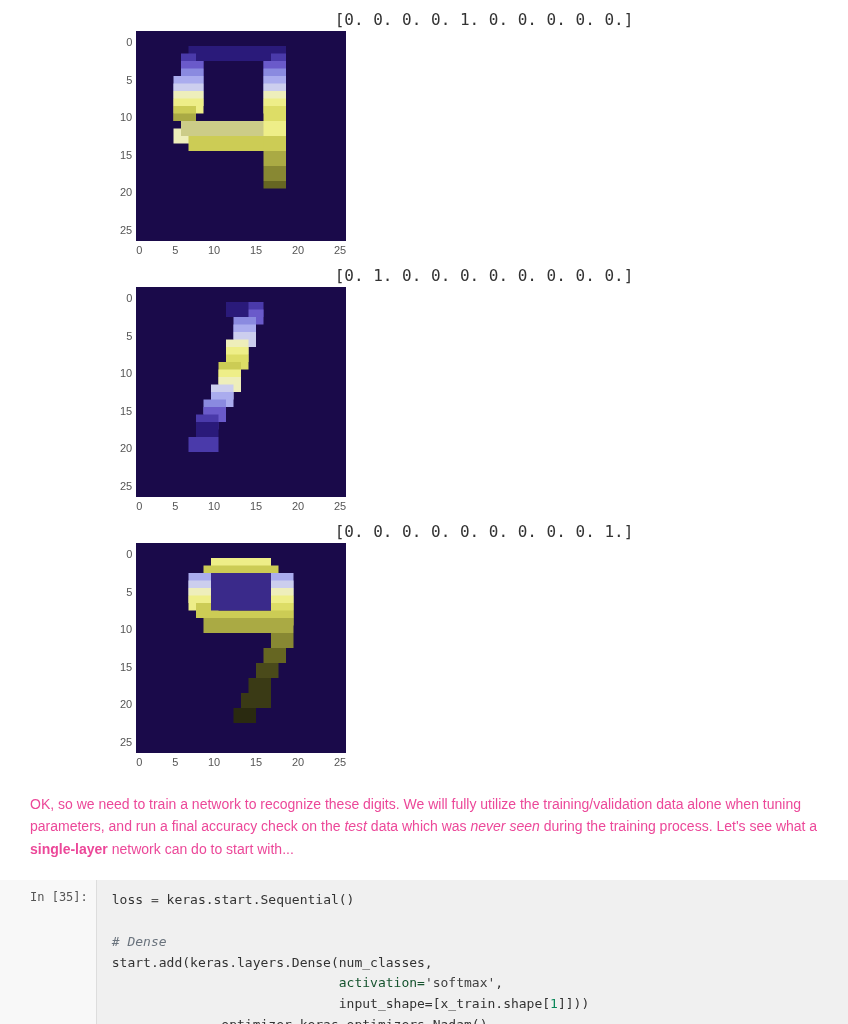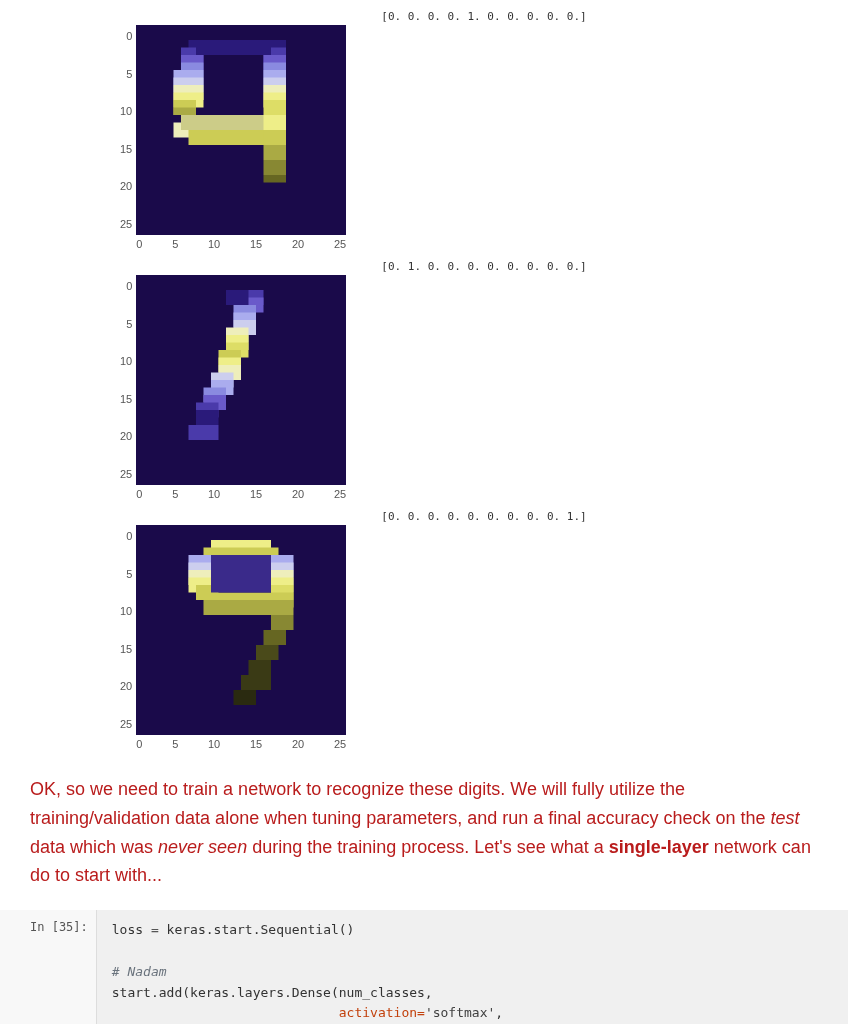--- a/index.html
+++ b/index.html
@@ -20,21 +20,21 @@
     .image-section {
       display: flex;
       flex-direction: column;
       align-items: flex-start;
       margin-bottom: 10px;
       padding-left: 120px;
     }
 
     .image-title {
       font-family: monospace;
-      font-size: 11px;
+      font-size: 16px;
       color: #333;
       margin-bottom: 2px;
       align-self: center;
     }
 
     .plot-wrapper {
       display: flex;
       align-items: flex-start;
     }
 
@@ -75,23 +75,23 @@
 
     .x-label {
       font-family: Arial, sans-serif;
       font-size: 11px;
       color: #555;
     }
 
     
     .text-section {
       padding: 15px 30px 15px 30px;
-      font-size: 18px;
+      font-size: 14px;
       line-height: 1.6;
-      color: #b91c1c;
+      color: #ec4899;
     }
 
     .text-section em {
       font-style: italic;
     }
 
     .text-section strong {
       font-weight: bold;
     }
 
@@ -300,21 +300,22 @@
       when tuning parameters, and run a final accuracy check on the <em>test</em> data which was <em>never seen</em> during the
       training process. Let's see what a <strong>single-layer</strong> network can do to start with...
     </p>
   </div>
 
   <div class="code-cell">
     <div class="cell-label">In [35]:</div>
     <div class="code-block">
       <div class="code-line"><span style="color:#333">loss</span> <span style="color:#555">=</span> <span style="color:#333">keras.start.Sequential()</span></div>
       <div class="code-line">&nbsp;</div>
-      <div class="code-line"><span class="cmt"># Nadam</span></div>
+      <div class="code-line"><span class="cmt"># Dense</span></div>
       <div class="code-line"><span style="color:#333">start.add(keras.layers.Dense(num_classes,</span></div>
-      <div class="code-line"><span style="color:#c2410c">                             activation=</span><span style="color:#404040">'softmax'</span><span style="color:#333">,</span></div>
+      <div class="code-line"><span style="color:#14532d">                             activation=</span><span style="color:#404040">'softmax'</span><span style="color:#333">,</span></div>
+      <div class="code-line"><span style="color:#333">                             input_shape=[x_train.shape[</span><span style="color:#098658">1</span><span style="color:#333">]]))</span></div>
       <div class="code-line"><span style="color:#333">              optimizer=keras.optimizers.Nadam(),</span></div>
 
     </div>
   </div>
 
 </div>
 
 </body></html>

